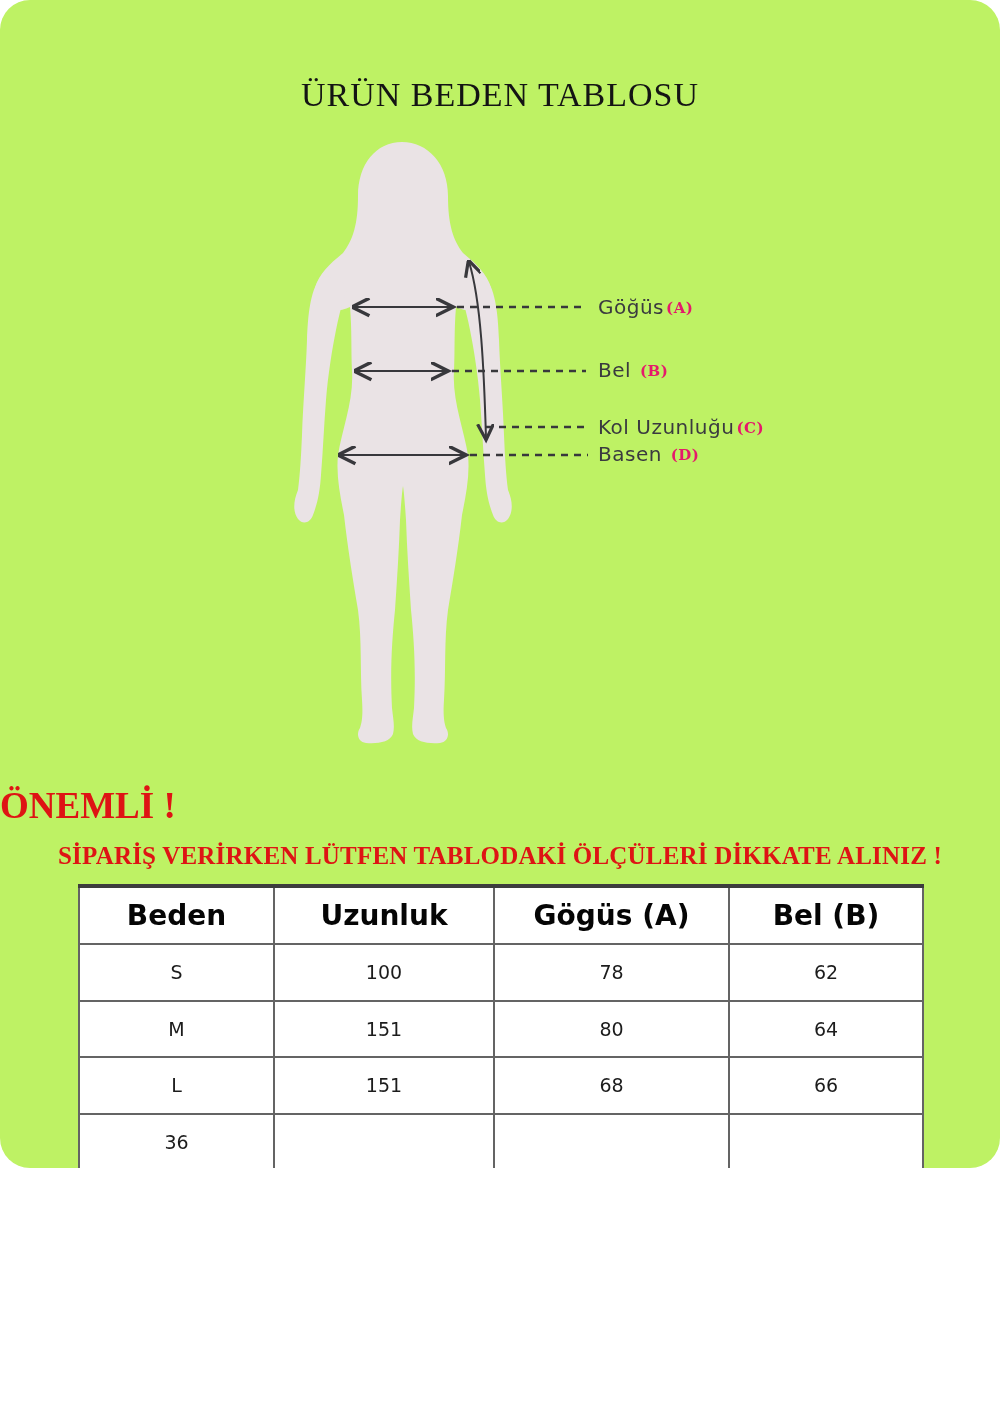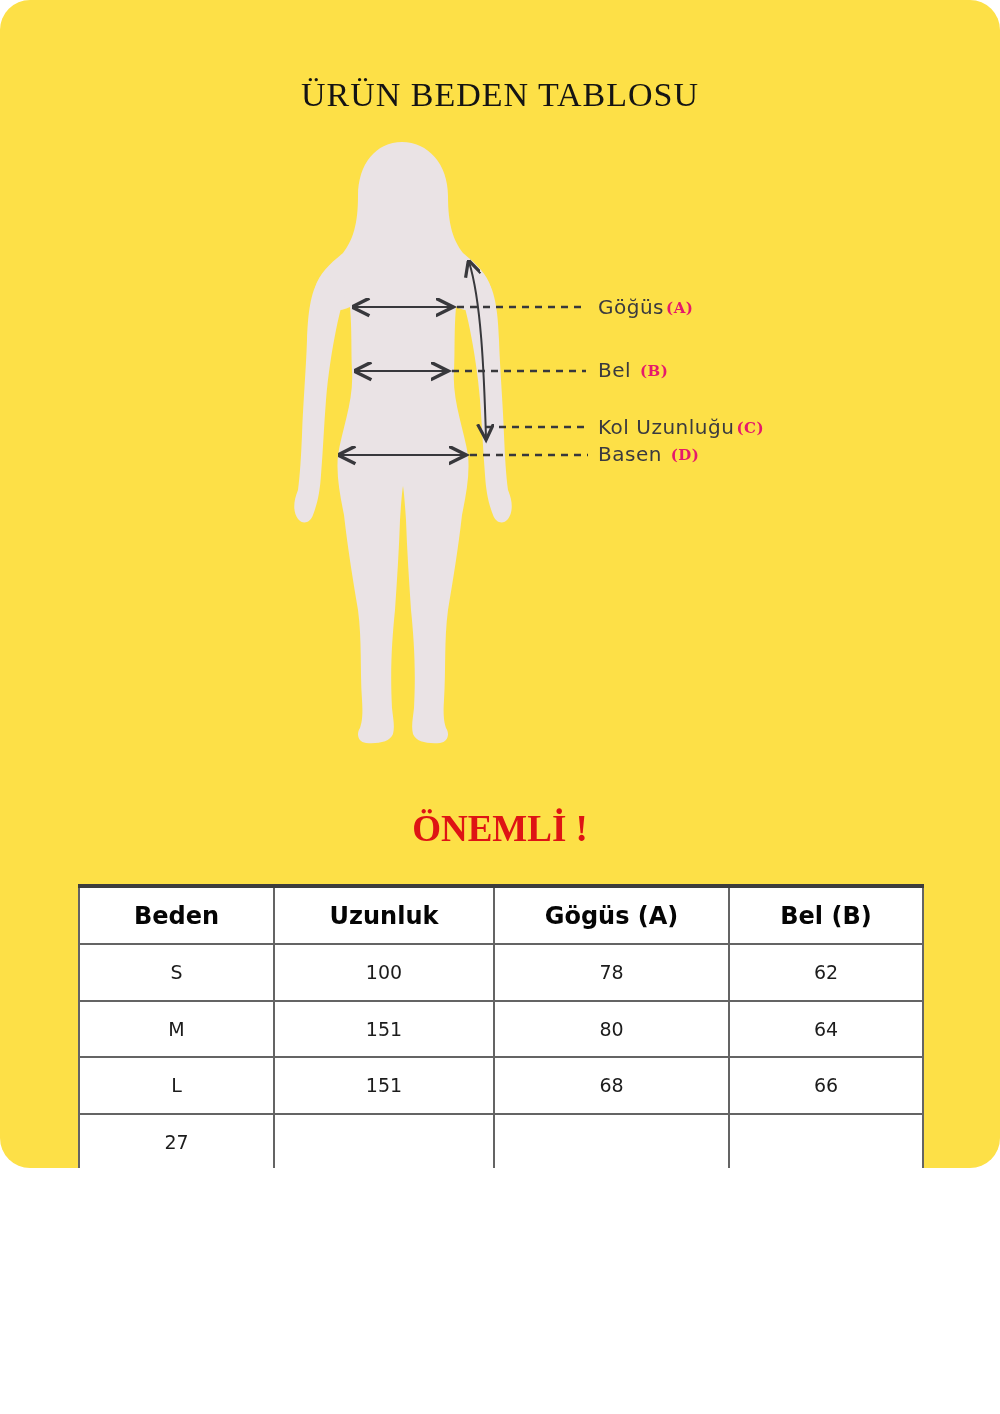--- a/index.html
+++ b/index.html
@@ -1,18 +1,18 @@
 <!DOCTYPE html>
 <html><head>
 <meta charset="utf-8">
 <style>
   html,body { margin:0; padding:0; background:#ffffff; }
   .page {
     position:relative; width:1000px; height:1168px;
-    background:#fde047; overflow:hidden;
+    background:#bef264; overflow:hidden;
     font-family:"DejaVu Sans","Liberation Sans",sans-serif;
     border-radius:30px;
   }
 
   .title {
     position:absolute; top:76px; left:0; width:100%;
     text-align:center;
     font-family:"Liberation Serif","DejaVu Serif",serif;
     font-size:34px; font-weight:400; color:#141414;
     letter-spacing:1px;
@@ -25,43 +25,43 @@
     font-size:20px; color:#3a3a3f; letter-spacing:0.5px;
   }
   .diagram-label .letter {
     font-family:"DejaVu Serif","Liberation Serif",serif;
     font-weight:700; font-size:15px; color:#e5196b;
     margin-left:2px; position:relative; top:-1px;
   }
 
   .notice-heading {
     position:absolute; top:784px; left:0; width:100%;
-    text-align:center;
+    text-align:left;
     font-family:"Liberation Serif","DejaVu Serif",serif;
-    font-weight:700; font-size:37px; color:#de1414;margin-top:23px;
+    font-weight:700; font-size:37px; color:#de1414;
   }
   .notice-message {
     position:absolute; top:842px; left:0; width:100%;
     text-align:center;
     font-family:"Liberation Serif","DejaVu Serif",serif;
     font-weight:700; font-size:25px; color:#de1414;
     letter-spacing:0.2px;
   }
 
   .size-table {
     position:absolute; left:78px; top:884px; width:844px;
     border-collapse:collapse; table-layout:fixed;
     border:2px solid #4c4c4c; border-top:4px solid #3d3d3d;
   }
   .size-table th, .size-table td {
     border:2px solid #646464;
     text-align:center; vertical-align:middle;
     background:#ffffff;
   }
-  .size-table th { height:53px; font-size:24px; font-weight:700; color:#050505; }
+  .size-table th { height:53px; font-size:28px; font-weight:700; color:#050505; }
   .size-table td { height:52.5px; font-size:19px; font-weight:400; color:#1c1c1c; }
 </style>
 </head>
 <body>
 
 <div class="page">
 
   <div class="title">ÜRÜN BEDEN TABLOSU</div>
 
   <svg class="fig-svg" viewBox="0 0 340 630">
@@ -157,20 +157,21 @@
     <span>Bel </span><span class="letter">(B)</span>
   </div>
   <div class="diagram-label" style="left:598px; top:415px;">
     <span>Kol Uzunluğu</span><span class="letter">(C)</span>
   </div>
   <div class="diagram-label" style="left:598px; top:442px;">
     <span>Basen </span><span class="letter">(D)</span>
   </div>
 
   <div class="notice-heading">ÖNEMLİ !</div>
+  <div class="notice-message">SİPARİŞ VERİRKEN LÜTFEN TABLODAKİ ÖLÇÜLERİ DİKKATE ALINIZ !</div>
 
   <table class="size-table">
     <colgroup>
       <col style="width:195px">
         <col style="width:220px">
         <col style="width:235px">
         <col style="width:194px">
     </colgroup>
     <thead>
       <tr>
@@ -193,21 +194,21 @@
         <td>80</td>
         <td>64</td>
       </tr>
       <tr>
         <td>L</td>
         <td>151</td>
         <td>68</td>
         <td>66</td>
       </tr>
       <tr>
-        <td>27</td>
+        <td>36</td>
         <td></td>
         <td></td>
         <td></td>
       </tr>
       <tr>
         <td>38</td>
         <td></td>
         <td></td>
         <td></td>
       </tr>

